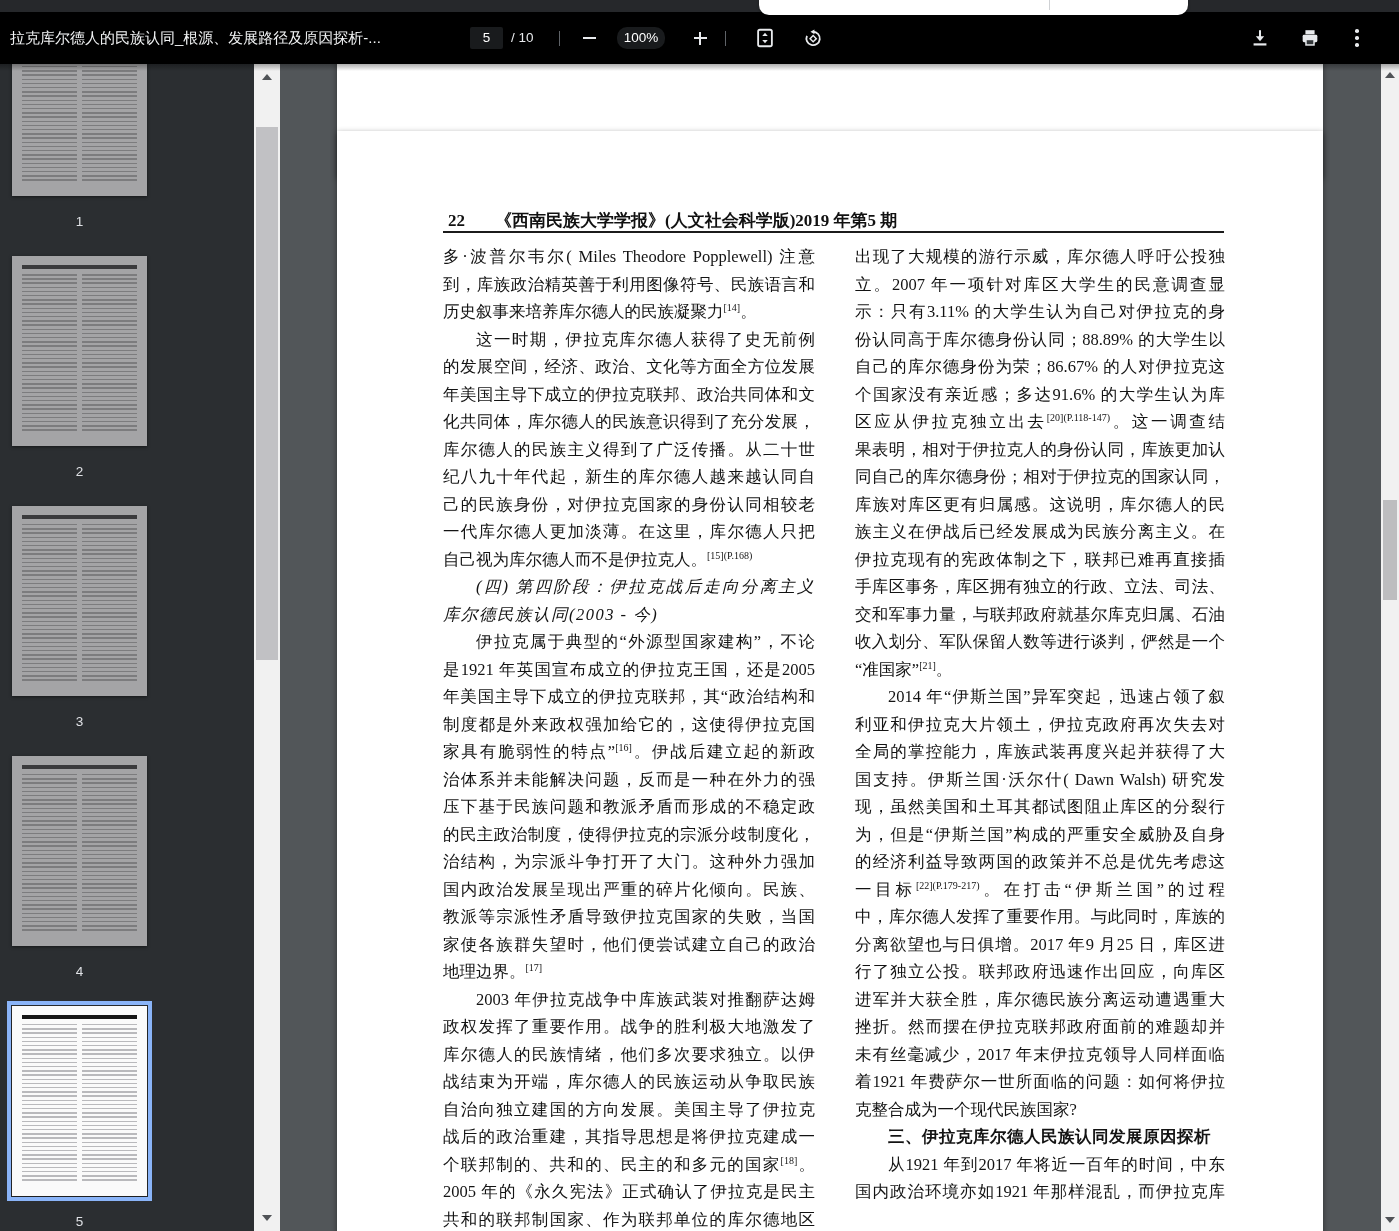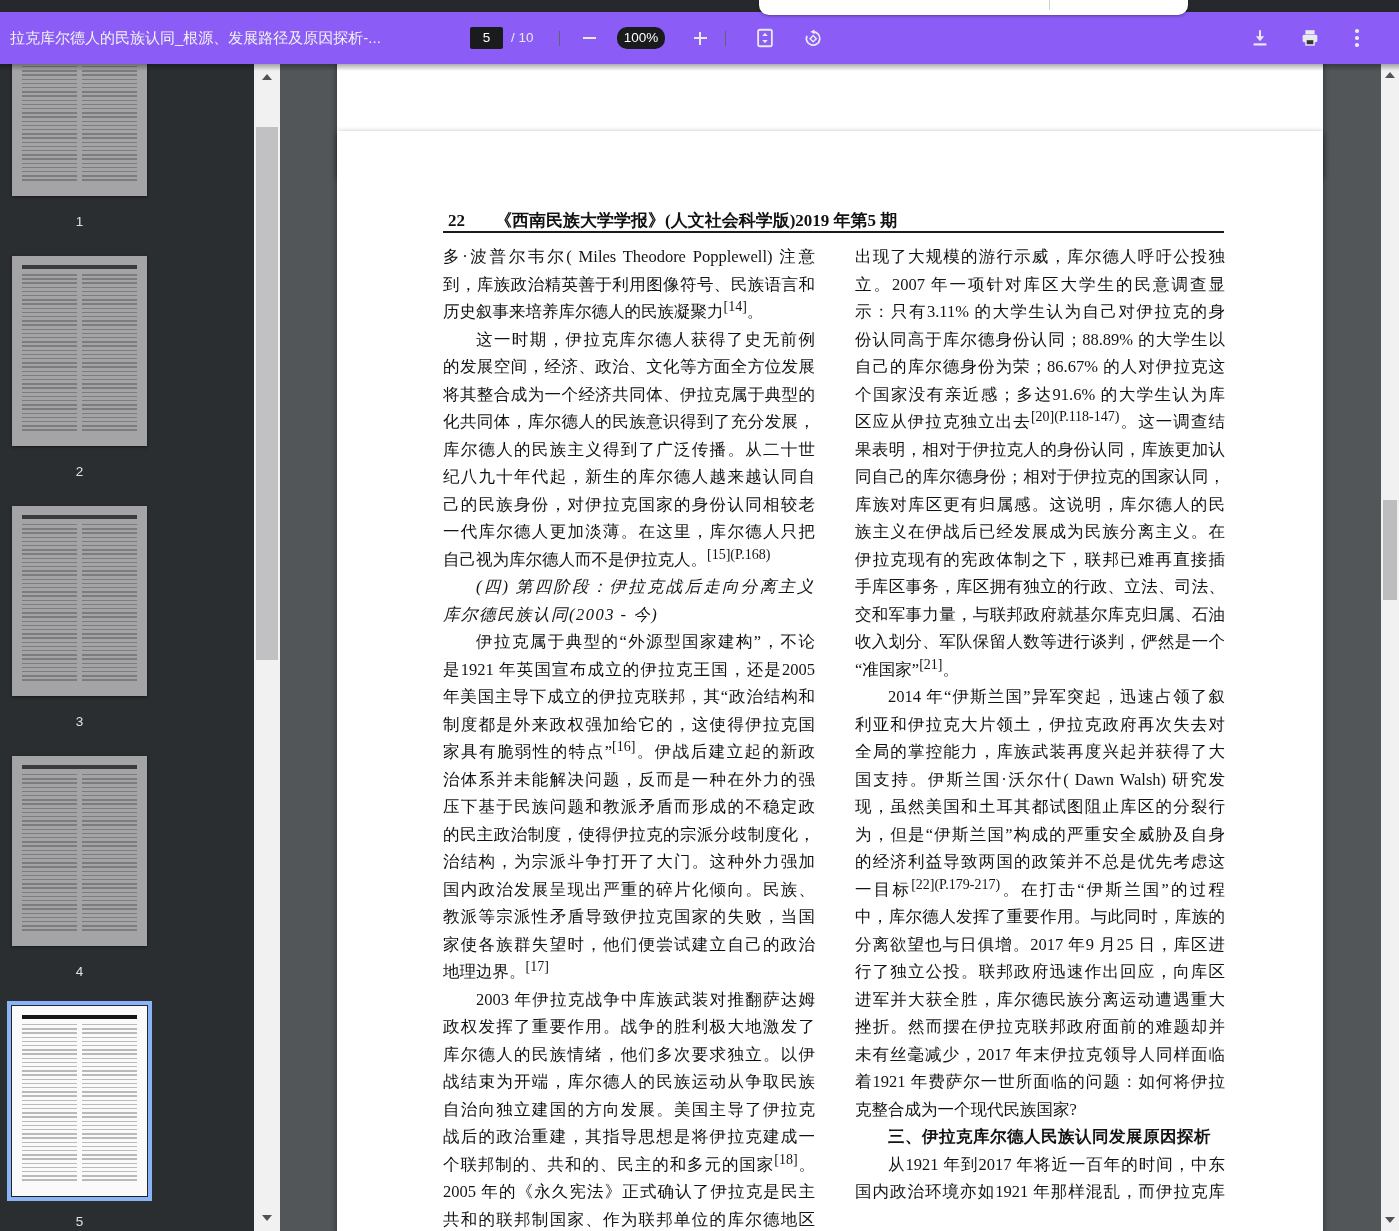--- a/index.html
+++ b/index.html
@@ -7,21 +7,21 @@
     width:1399px;height:1231px;overflow:hidden;position:relative;
     background:#525659;font-family:"Liberation Sans","DejaVu Sans",sans-serif;
     -webkit-font-smoothing:antialiased;
   }
   
   .topstrip{position:absolute;left:0;top:0;width:1399px;height:12px;background:#26282b;z-index:15;}
   .popup{position:absolute;left:759px;top:0;width:429px;height:15px;background:#ffffff;
     border-radius:0 0 10px 10px;z-index:30;box-shadow:0 1px 3px rgba(0,0,0,.35);}
   .popup .pdiv{position:absolute;left:290px;top:0;width:1px;height:10px;background:#cfd1d4;}
   
-  .toolbar{position:absolute;left:0;top:12px;width:1399px;height:52px;background:#8b5cf6;z-index:20;}
+  .toolbar{position:absolute;left:0;top:12px;width:1399px;height:52px;background:#000000;z-index:20;}
   .tb-shadow{position:absolute;left:0;top:64px;width:1399px;height:7px;z-index:9;
     background:linear-gradient(rgba(0,0,0,.32),rgba(0,0,0,0));}
   .tb-title{position:absolute;left:10px;top:0;height:52px;line-height:52px;color:#f1f3f4;
     font-size:15px;max-width:445px;white-space:nowrap;overflow:hidden;text-overflow:ellipsis;}
   .tb-box{position:absolute;top:15px;height:22px;background:#191b1d;border-radius:2px;
     color:#ffffff;font-size:13.5px;text-align:center;line-height:22px;}
   .box-page{left:470px;width:33px;}
   .box-zoom{left:617px;width:48px;border-radius:10px;}
   .tb-text{position:absolute;top:0;height:63px;line-height:52px;color:#e8eaed;font-size:13.5px;}
   .tb-sep{position:absolute;top:19px;width:1px;height:15px;background:#5f6368;}
@@ -68,21 +68,21 @@
   .p5-rule{position:absolute;left:106px;top:100px;width:781px;height:2px;background:#1b1b1b;}
   .col{position:absolute;top:112px;font-family:"Liberation Serif","DejaVu Serif",serif;color:#131313;}
   .col-left{left:106px;width:372px;}
   .col-right{left:518px;width:370px;}
   .tline{height:27.5px;line-height:27.5px;font-size:16.5px;text-align:justify;text-align-last:justify;
     overflow:hidden;max-height:27.5px;}
   .tline.end{text-align-last:left;}
   .tline.ind{text-indent:33px;}
   .tline.kai{font-style:italic;letter-spacing:1.5px;}
   .tline.hd{font-weight:700;font-style:normal;letter-spacing:.5px;font-family:"Liberation Sans","DejaVu Sans",sans-serif;font-size:16.5px;}
-  .tline sup{font-size:14px;line-height:0;vertical-align:6px;letter-spacing:0;margin-top:48px;}
+  .tline sup{font-size:10px;line-height:0;vertical-align:6px;letter-spacing:0;margin-top:48px;}
   svg{display:block;}
 </style>
 </head>
 <body>
 
 <div class="topstrip"></div>
 <div class="popup">
   <div class="pdiv"></div>
 </div>
 
@@ -199,21 +199,21 @@
     <div class="p5-header">
       <span>22</span><span class="p5-journal">《西南民族大学学报》(人文社会科学版)2019 年第5 期</span>
     </div>
     <div class="p5-rule"></div>
     <div class="col col-left">
         <div class="tline">多·波普尔韦尔( Miles Theodore Popplewell) 注意</div>
         <div class="tline">到，库族政治精英善于利用图像符号、民族语言和</div>
         <div class="tline end">历史叙事来培养库尔德人的民族凝聚力<sup>[14]</sup>。</div>
         <div class="tline ind">这一时期，伊拉克库尔德人获得了史无前例</div>
         <div class="tline">的发展空间，经济、政治、文化等方面全方位发展</div>
-        <div class="tline">将其整合成为一个经济共同体、伊拉克属于典型的</div>
+        <div class="tline">年美国主导下成立的伊拉克联邦、政治共同体和文</div>
         <div class="tline">化共同体，库尔德人的民族意识得到了充分发展，</div>
         <div class="tline">库尔德人的民族主义得到了广泛传播。从二十世</div>
         <div class="tline">纪八九十年代起，新生的库尔德人越来越认同自</div>
         <div class="tline">己的民族身份，对伊拉克国家的身份认同相较老</div>
         <div class="tline">一代库尔德人更加淡薄。在这里，库尔德人只把</div>
         <div class="tline end">自己视为库尔德人而不是伊拉克人。<sup>[15](P.168)</sup></div>
         <div class="tline ind kai">(四) 第四阶段：伊拉克战后走向分离主义的</div>
         <div class="tline end kai">库尔德民族认同(2003 - 今)</div>
         <div class="tline ind">伊拉克属于典型的“外源型国家建构”，不论</div>
         <div class="tline">是1921 年英国宣布成立的伊拉克王国，还是2005</div>

